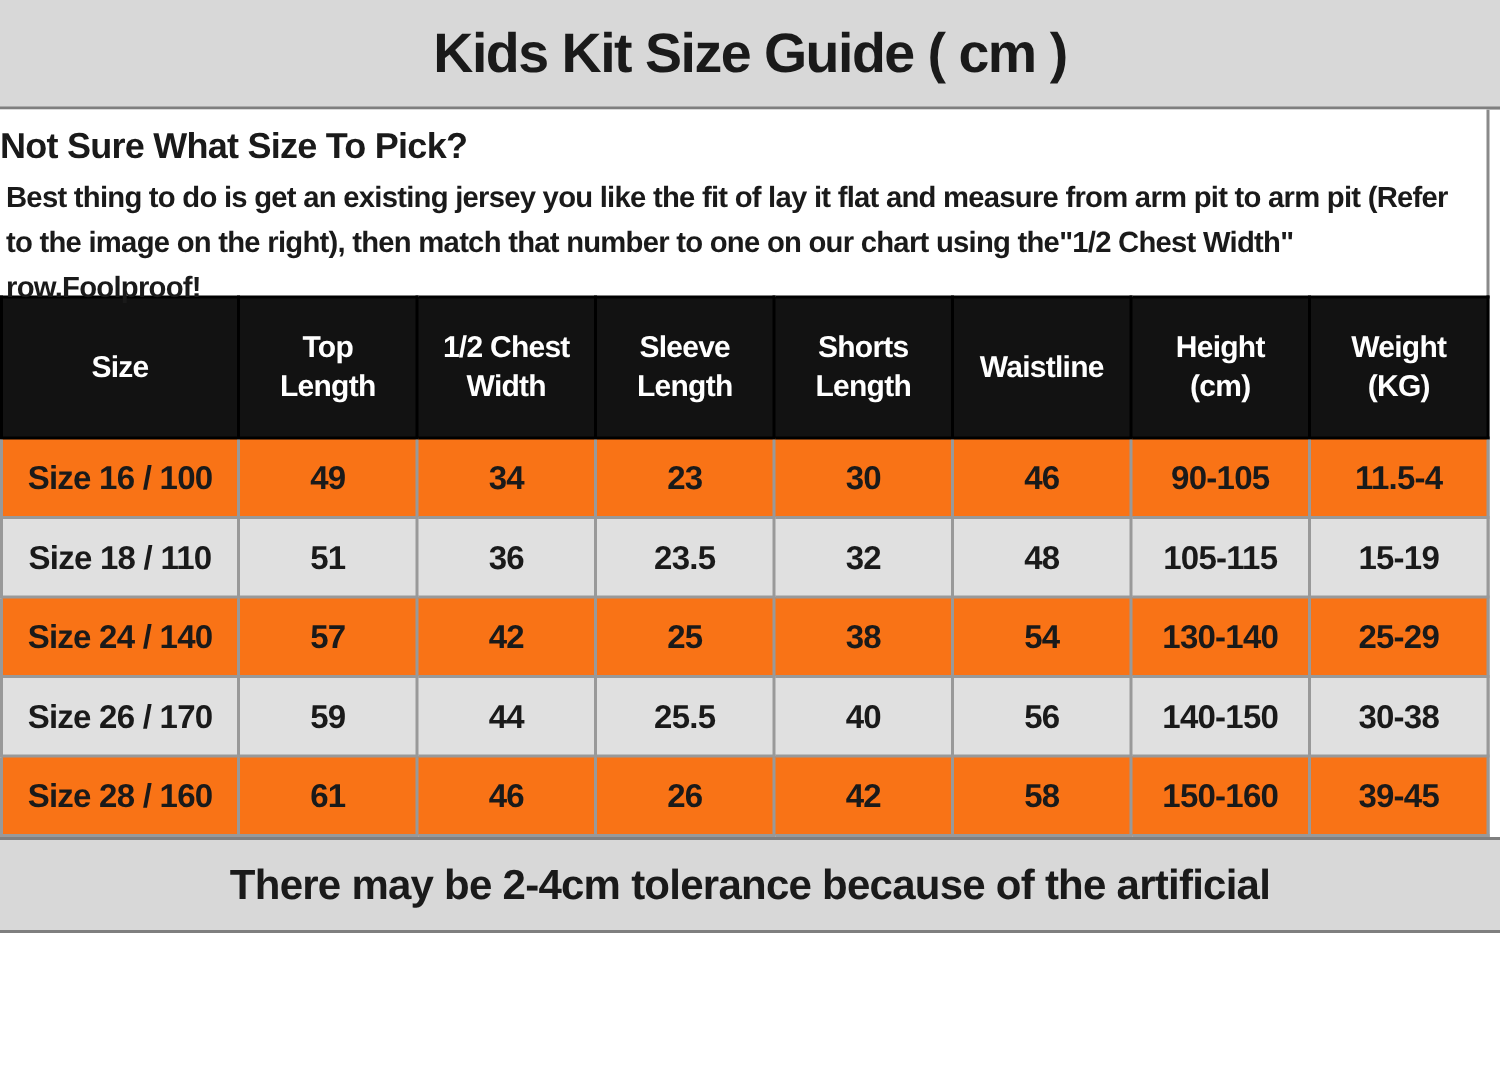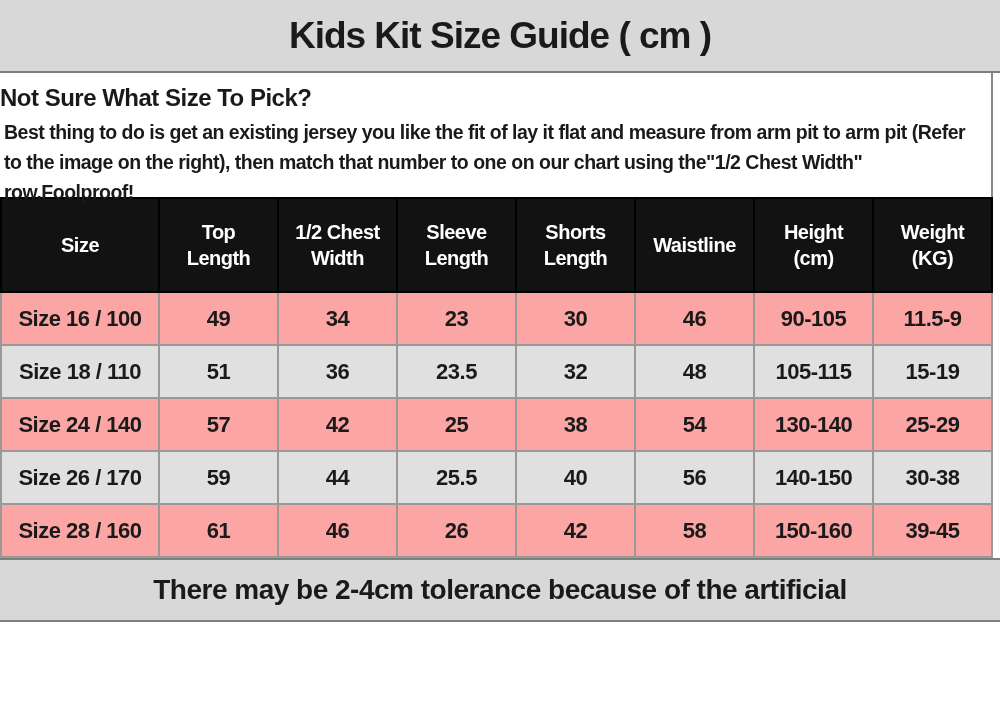--- a/index.html
+++ b/index.html
@@ -79,21 +79,21 @@
     padding: 0;
   }
   .size-table td {
     box-sizing: border-box;
     height: 53px;
     border: 2px solid #999999;
     font-size: 22px;
     letter-spacing: -0.5px;
     text-align: center;
     vertical-align: middle;
-    background: #fca5a5;
+    background: #f97316;
     padding: 0;
   }
   .size-table tbody tr:nth-child(even) td { background: #e0e0e0; }
   
   .footer-bar {
     box-sizing: border-box;
     width: 1000px;
     height: 64px;
     background: #d8d8d8;
     border-top: 2px solid #7f7f7f;
@@ -155,21 +155,21 @@
       </thead>
       <tbody>
         <tr>
           <td>Size 16 / 100</td>
           <td>49</td>
           <td>34</td>
           <td>23</td>
           <td>30</td>
           <td>46</td>
           <td>90-105</td>
-          <td>11.5-9</td>
+          <td>11.5-4</td>
         </tr>
         <tr>
           <td>Size 18 / 110</td>
           <td>51</td>
           <td>36</td>
           <td>23.5</td>
           <td>32</td>
           <td>48</td>
           <td>105-115</td>
           <td>15-19</td>

